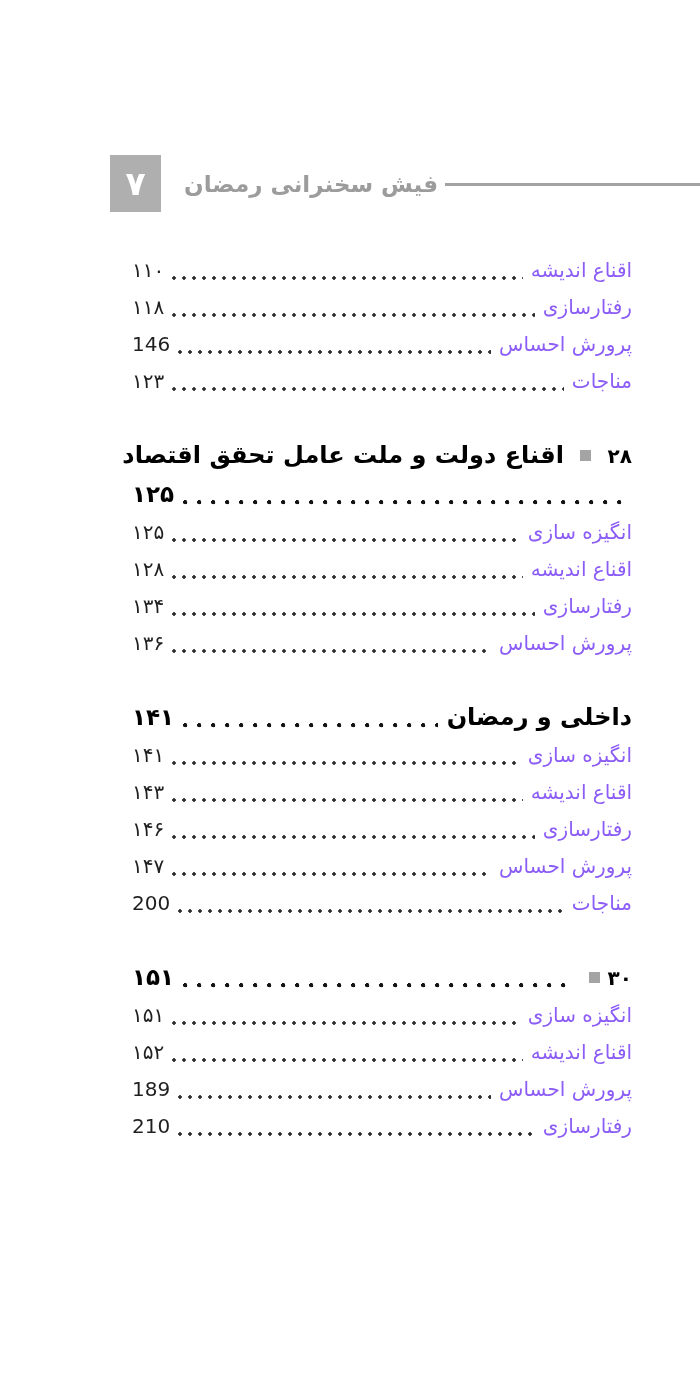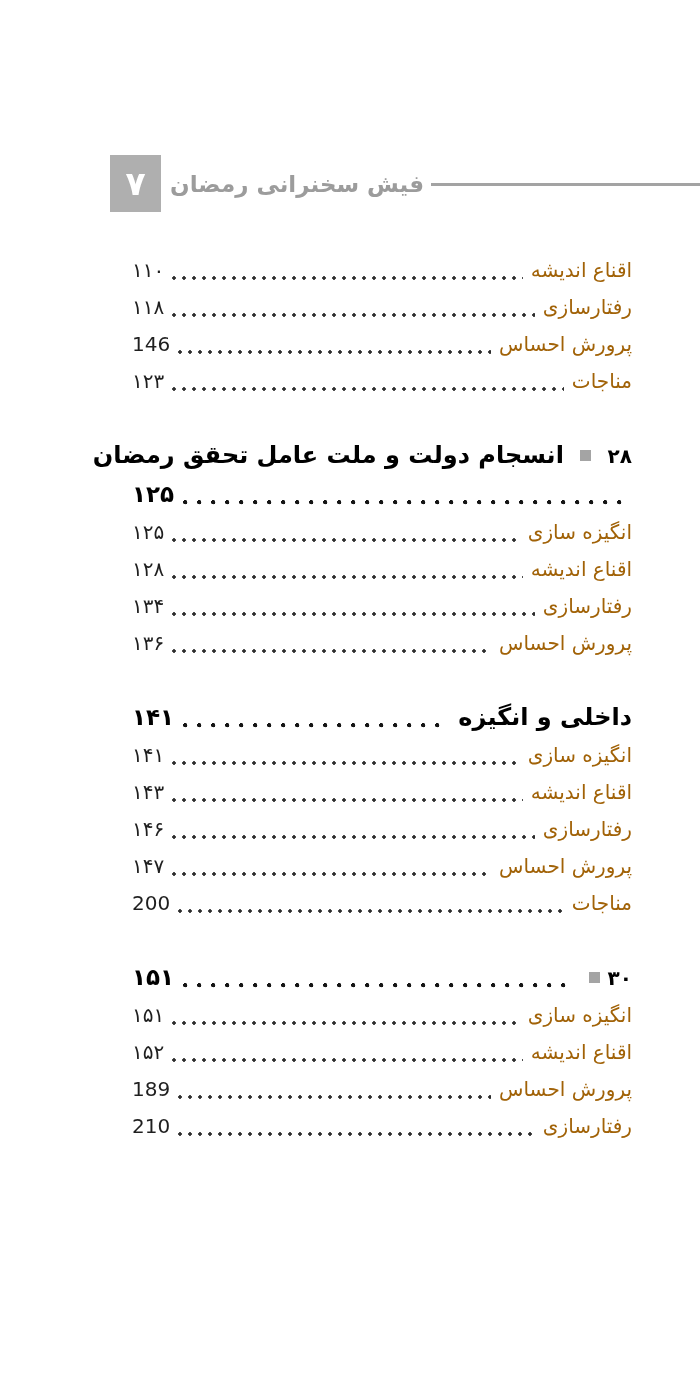--- a/index.html
+++ b/index.html
@@ -7,29 +7,29 @@
     position:relative;width:700px;height:1400px;background:#ffffff;
     font-family:"DejaVu Sans",sans-serif;color:#1f1f1f;overflow:hidden;
   }
   
   .header{position:absolute;top:155px;left:110px;right:0;height:57px;display:flex;align-items:center;}
   .badge{
     width:51px;height:57px;background:#afafaf;color:#ffffff;
     font-size:33px;font-weight:700;display:flex;align-items:center;justify-content:center;flex:none;
   }
   .book-title{
-    flex:none;margin-left:9px;direction:rtl;white-space:nowrap;
+    flex:none;margin-left:23px;direction:rtl;white-space:nowrap;
     font-size:23px;font-weight:700;color:#9c9c9c;letter-spacing:0;
   }
   .hrule{flex:1;height:3px;background:#a3a3a3;margin-left:7px;margin-top:2px;}
   
   .toc{position:absolute;left:132px;top:252px;width:500px;}
   .item-row{display:flex;align-items:flex-start;height:37px;}
   .item-page{flex:none;font-size:20px;line-height:37px;color:#1f1f1f;}
-  .item-label{flex:none;direction:rtl;white-space:nowrap;font-size:20px;line-height:37px;color:#a16207;}
+  .item-label{flex:none;direction:rtl;white-space:nowrap;font-size:20px;line-height:37px;color:#8b5cf6;}
   .dots{
     flex:1;height:4px;align-self:center;margin:14px 8px 0 8px;
     background-image:radial-gradient(circle at 2px 2px,#2d2d2d 1.5px,transparent 2px);
     background-size:10px 4px;background-repeat:repeat-x;background-position:left center;
   }
   
   .section{margin-top:36px;}
   .sec-line1{
     height:39px;line-height:39px;direction:rtl;font-size:24px;font-weight:700;color:#000000;
     text-align:justify;text-align-last:justify;white-space:nowrap;
@@ -77,21 +77,21 @@
     <div class="item-row">
       <span class="item-page">۱۲۳</span>
       <span class="dots"></span>
       <span class="item-label" dir="rtl">مناجات</span>
     </div>
 
     <div class="section">
       <div class="sec-line1">
         <span class="sec-num">۲۸</span>
         <span class="sq"></span>
-        <span>انسجام دولت و ملت عامل تحقق رمضان</span>
+        <span>اقناع دولت و ملت عامل تحقق اقتصاد</span>
       </div>
       <div class="sec-line2">
         <span class="sec-page">۱۲۵</span>
         <span class="dots-bold"></span>
       </div>
       <div class="item-row">
         <span class="item-page">۱۲۵</span>
         <span class="dots"></span>
         <span class="item-label" dir="rtl">انگیزه سازی</span>
       </div>
@@ -109,21 +109,21 @@
         <span class="item-page">۱۳۶</span>
         <span class="dots"></span>
         <span class="item-label" dir="rtl">پرورش احساس</span>
       </div>
     </div>
 
     <div class="section">
       <div class="sec-line2">
         <span class="sec-page">۱۴۱</span>
         <span class="dots-bold"></span>
-        <span class="sec-text" dir="rtl">داخلی و انگیزه</span>
+        <span class="sec-text" dir="rtl">داخلی و رمضان</span>
       </div>
       <div class="item-row">
         <span class="item-page">۱۴۱</span>
         <span class="dots"></span>
         <span class="item-label" dir="rtl">انگیزه سازی</span>
       </div>
       <div class="item-row">
         <span class="item-page">۱۴۳</span>
         <span class="dots"></span>
         <span class="item-label" dir="rtl">اقناع اندیشه</span>

